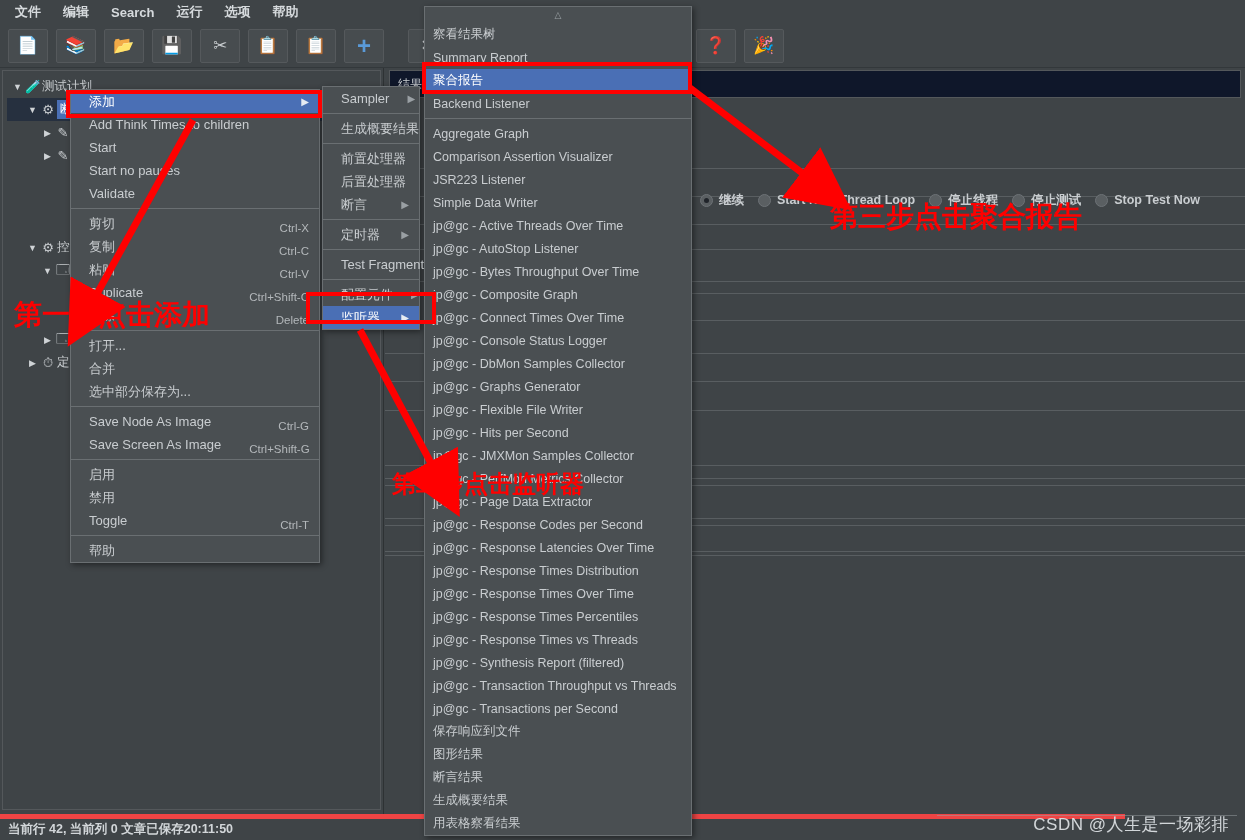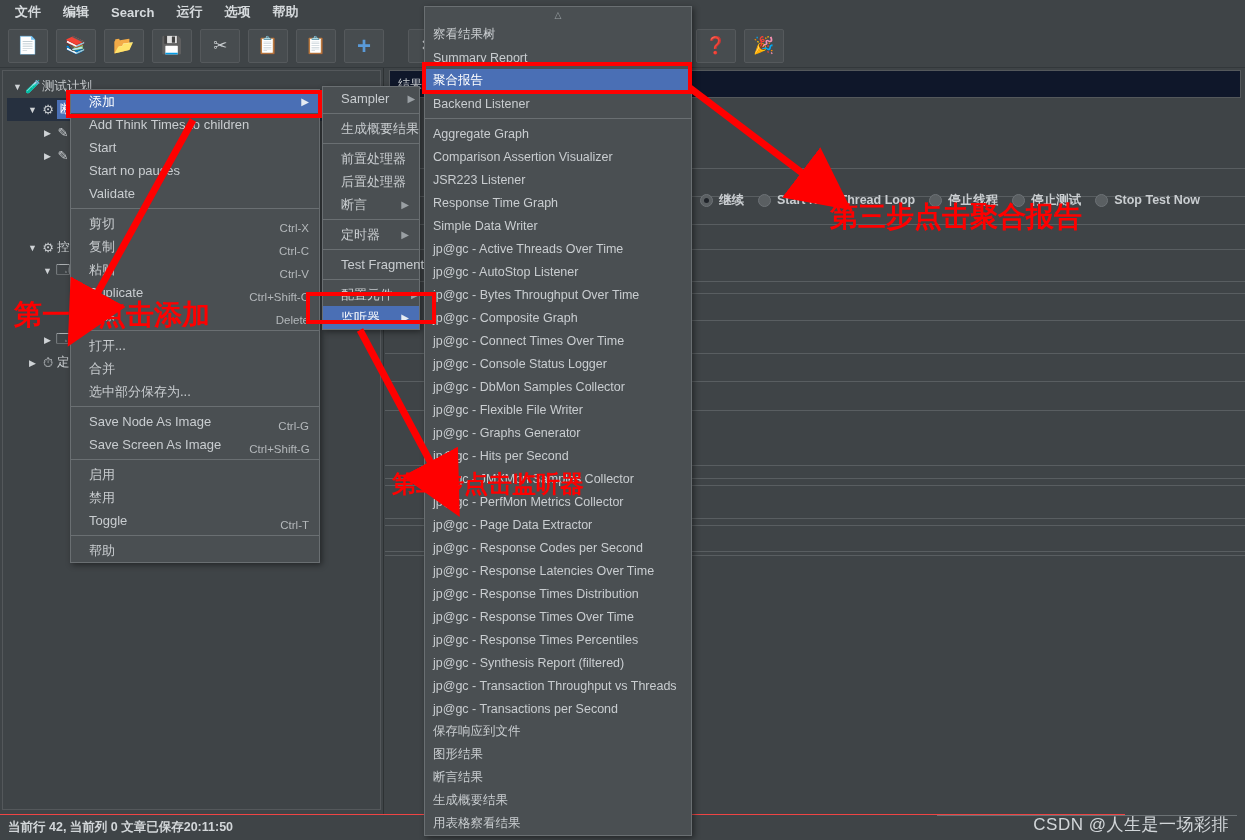--- a/index.html
+++ b/index.html
@@ -109,21 +109,21 @@
   .ann{ position:absolute; z-index:60; pointer-events:none; }
   .rbox{ position:absolute; border:4px solid #f00; z-index:60; pointer-events:none; }
   .rtext{
     position:absolute; color:#f00; font-weight:bold; z-index:61;
     font-family:"DejaVu Sans","Liberation Sans",sans-serif; white-space:nowrap;
   }
 
   
   #statusbar{
     position:absolute; left:0; bottom:0; width:1125px; height:26px;
-    background:#3f4447; border-top:1px solid #ef4444;
+    background:#3f4447; border-top:5px solid #ef4444;
     display:flex; align-items:center; font-size:12.5px; color:#d2d6d9;
   }
   #statusbar .left{ padding-left:8px; font-weight:bold; }
   #watermark{
     position:absolute; right:16px; bottom:4px; font-size:17px; color:#dfe3e6;
     opacity:.92; letter-spacing:.5px; z-index:70;
   }
   .wmline{
     position:absolute; right:8px; bottom:24px; width:300px; height:1px;
     background:#9aa0a4; opacity:.5; z-index:69;
@@ -448,23 +448,20 @@
       <div class="pitem">
         <span>Aggregate Graph</span>
       </div>
       <div class="pitem">
         <span>Comparison Assertion Visualizer</span>
       </div>
       <div class="pitem">
         <span>JSR223 Listener</span>
       </div>
       <div class="pitem">
-        <span>Response Time Graph</span>
-      </div>
-      <div class="pitem">
         <span>Simple Data Writer</span>
       </div>
       <div class="pitem">
         <span>jp@gc - Active Threads Over Time</span>
       </div>
       <div class="pitem">
         <span>jp@gc - AutoStop Listener</span>
       </div>
       <div class="pitem">
         <span>jp@gc - Bytes Throughput Over Time</span>
@@ -475,26 +472,26 @@
       <div class="pitem">
         <span>jp@gc - Connect Times Over Time</span>
       </div>
       <div class="pitem">
         <span>jp@gc - Console Status Logger</span>
       </div>
       <div class="pitem">
         <span>jp@gc - DbMon Samples Collector</span>
       </div>
       <div class="pitem">
+        <span>jp@gc - Graphs Generator</span>
+      </div>
+      <div class="pitem">
         <span>jp@gc - Flexible File Writer</span>
       </div>
       <div class="pitem">
-        <span>jp@gc - Graphs Generator</span>
-      </div>
-      <div class="pitem">
         <span>jp@gc - Hits per Second</span>
       </div>
       <div class="pitem">
         <span>jp@gc - JMXMon Samples Collector</span>
       </div>
       <div class="pitem">
         <span>jp@gc - PerfMon Metrics Collector</span>
       </div>
       <div class="pitem">
         <span>jp@gc - Page Data Extractor</span>
@@ -506,20 +503,23 @@
         <span>jp@gc - Response Latencies Over Time</span>
       </div>
       <div class="pitem">
         <span>jp@gc - Response Times Distribution</span>
       </div>
       <div class="pitem">
         <span>jp@gc - Response Times Over Time</span>
       </div>
       <div class="pitem">
         <span>jp@gc - Response Times Percentiles</span>
+      </div>
+      <div class="pitem">
+        <span>jp@gc - Response Times vs Threads</span>
       </div>
       <div class="pitem">
         <span>jp@gc - Synthesis Report (filtered)</span>
       </div>
       <div class="pitem">
         <span>jp@gc - Transaction Throughput vs Threads</span>
       </div>
       <div class="pitem">
         <span>jp@gc - Transactions per Second</span>
       </div>

